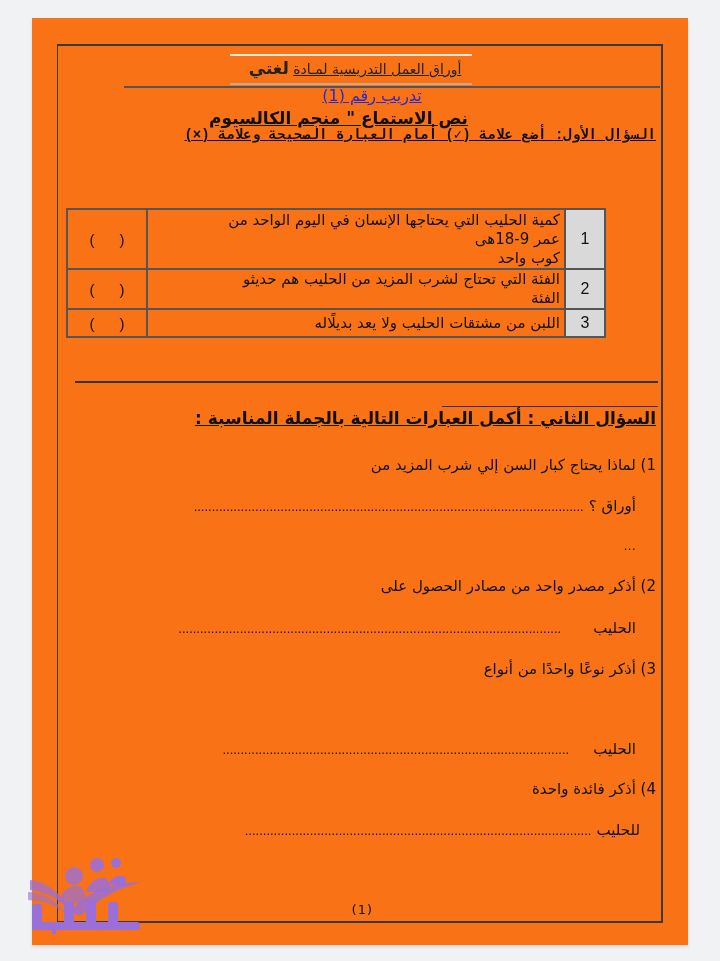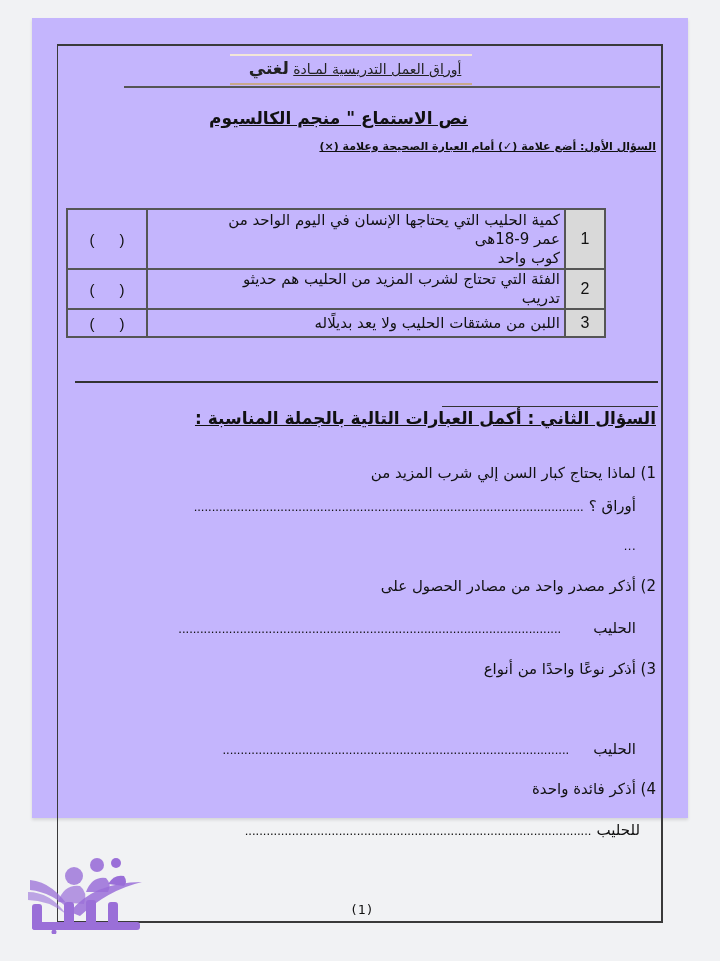--- a/index.html
+++ b/index.html
@@ -2,38 +2,38 @@
 <html><head>
 <meta charset="utf-8">
 <style>
   html, body { margin: 0; padding: 0; }
   body {
     width: 720px; height: 961px; background: #f1f2f4;
     position: relative; overflow: hidden;
     font-family: "DejaVu Sans", sans-serif; color: #111;
   }
   .page {
-    position: absolute; left: 32px; top: 18px; width: 656px; height: 800px;
-    background: #c4b5fd; box-shadow: 0 2px 3px rgba(0,0,0,0.12);
+    position: absolute; left: 32px; top: 18px; width: 656px; height: 927px;
+    background: #f97316; box-shadow: 0 2px 3px rgba(0,0,0,0.12);
   }
   .frame {
     position: absolute; left: 25px; top: 26px; width: 603px; height: 875px;
     border: 2px solid #3a3a3a; border-left-width: 1px;
   }
   .abs { position: absolute; direction: rtl; white-space: nowrap; }
 
   .hdr-topline { position:absolute; left: 198px; top: 36px; width: 242px; height: 2px; background:#f2e6d8; }
   .hdr { left: 200px; top: 40px; width: 240px; text-align: center; font-size: 14px; color:#222; }
   .hdr b { font-size: 17px; font-weight: bold; margin-left: 6px; }
   .hdr-underline { position:absolute; left: 198px; top: 65px; width: 242px; height: 2px; background:#c9a98c; }
   .hdr-rule { position:absolute; left: 92px; top: 68px; width: 536px; height: 2px; background:#555; }
 
   .sub { left: 240px; top: 68px; width: 200px; text-align:center; color:#2b2bd0; font-size: 16px; text-decoration: underline; }
   .title1 { right: 220px; top: 90px; font-size: 17px; font-weight: bold; text-decoration: underline; }
-  .q1 { right: 32px; top: 122px; font-size: 11px; font-weight: bold; text-decoration: underline; }
+  .q1 { right: 32px; top: 108px; font-size: 14px; font-weight: bold; text-decoration: underline; font-family: Liberation Mono, monospace; }
 
   table.tf {
     position: absolute; left: 34px; top: 190px; width: 540px;
     border-collapse: collapse; direction: rtl; font-size: 15px;
   }
   table.tf td { border: 2px solid #555; padding: 0 4px; vertical-align: middle; }
   table.tf td.num { width: 30px; text-align: center; background: #d9d9d9; font-family: "Liberation Sans", sans-serif; font-size: 16px; }
   table.tf td.stmt { text-align: right; line-height: 19px; }
   table.tf td.mark { width: 70px; text-align: center; font-family: "Liberation Sans", sans-serif; white-space: pre; }
   table.tf tr.r1 td { height: 58px; margin-left: 48px; }
@@ -59,57 +59,58 @@
   <div class="frame"></div>
 
   <div class="hdr-topline"></div>
   <div class="abs hdr">
     <span style="text-decoration: underline;">أوراق العمل التدريسية لمـادة</span>
     <b>لغتي</b>
   </div>
   <div class="hdr-underline"></div>
   <div class="hdr-rule"></div>
 
+  <div class="abs sub">تدريب رقم (1)</div>
   <div class="abs title1">نص الاستماع " منجم الكالسيوم</div>
   <div class="abs q1">السؤال الأول: أضع علامة (✓) أمام العبارة الصحيحة وعلامة (×)</div>
 
   <table class="tf">
     <tbody>
         <tr class="r1">
       <td class="num">1</td>
       <td class="stmt">
         <div>كمية الحليب التي يحتاجها الإنسان في اليوم الواحد من</div>
         <div>عمر 9-18هى</div>
         <div>كوب واحد</div>
       </td>
       <td class="mark">(      )</td>
     </tr>
     <tr class="r2">
       <td class="num">2</td>
       <td class="stmt">
         <div>الفئة التي تحتاج لشرب المزيد من الحليب هم حديثو</div>
-        <div>تدريب</div>
+        <div>الفئة</div>
       </td>
       <td class="mark">(      )</td>
     </tr>
     <tr class="r3">
       <td class="num">3</td>
       <td class="stmt">
         <div>اللبن من مشتقات الحليب ولا يعد  بديلًاله</div>
       </td>
       <td class="mark">(      )</td>
     </tr>
   </tbody>
     </table>
 
   <div class="line-long"></div>
   <div class="line-short"></div>
   <div class="abs q2">السؤال الثاني : أكمل العبارات التالية بالجملة المناسبة :</div>
 
-  <div class="abs item" style="top: 438px; margin-top: 8px;">1) لماذا يحتاج كبار السن إلي شرب المزيد من</div>
+  <div class="abs item" style="top: 438px;">1) لماذا يحتاج كبار السن إلي شرب المزيد من</div>
   <div class="abs" style="right: 52px; top: 478px;">
     <span class="cont">أوراق ؟</span>
     <span class="dots">............................................................................................................</span>
   </div>
   <div class="abs dots" style="right: 52px; top: 520px;">...</div>
 
   <div class="abs item" style="top: 559px;">2) أذكر مصدر واحد من مصادر الحصول على</div>
   <div class="abs" style="right: 52px; top: 600px;">
     <span class="cont">الحليب</span>
     <span style="display:inline-block; width: 22px;"></span>

